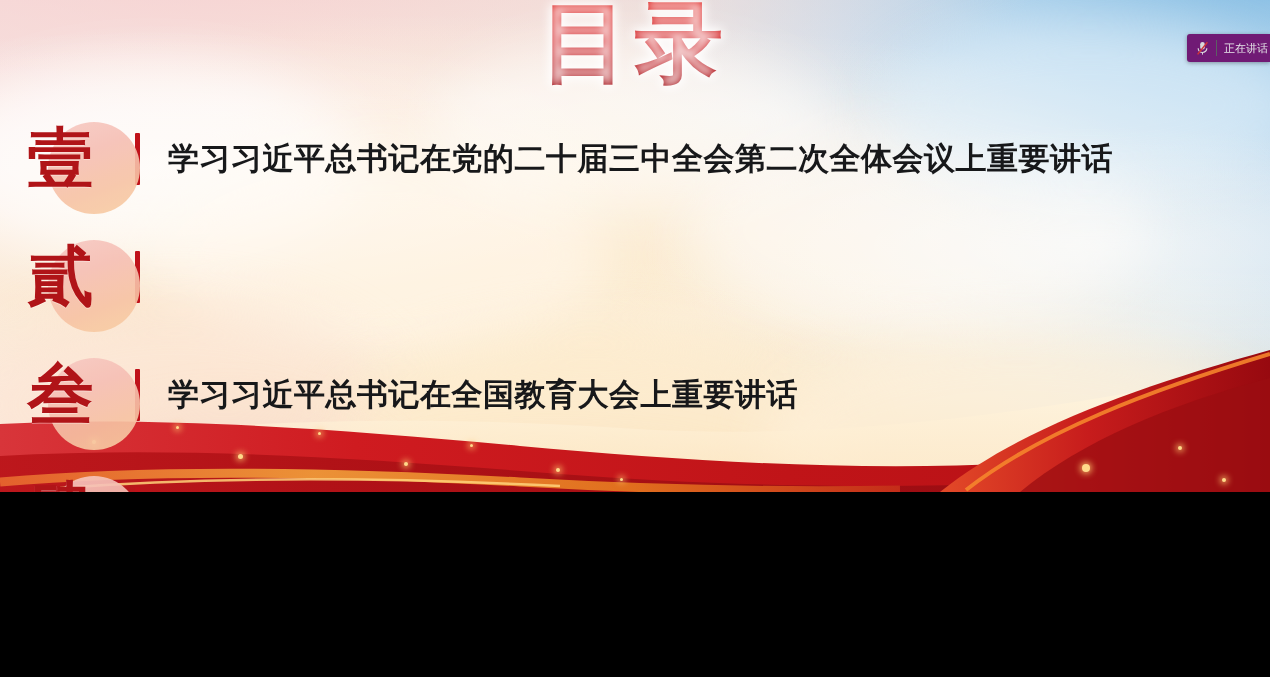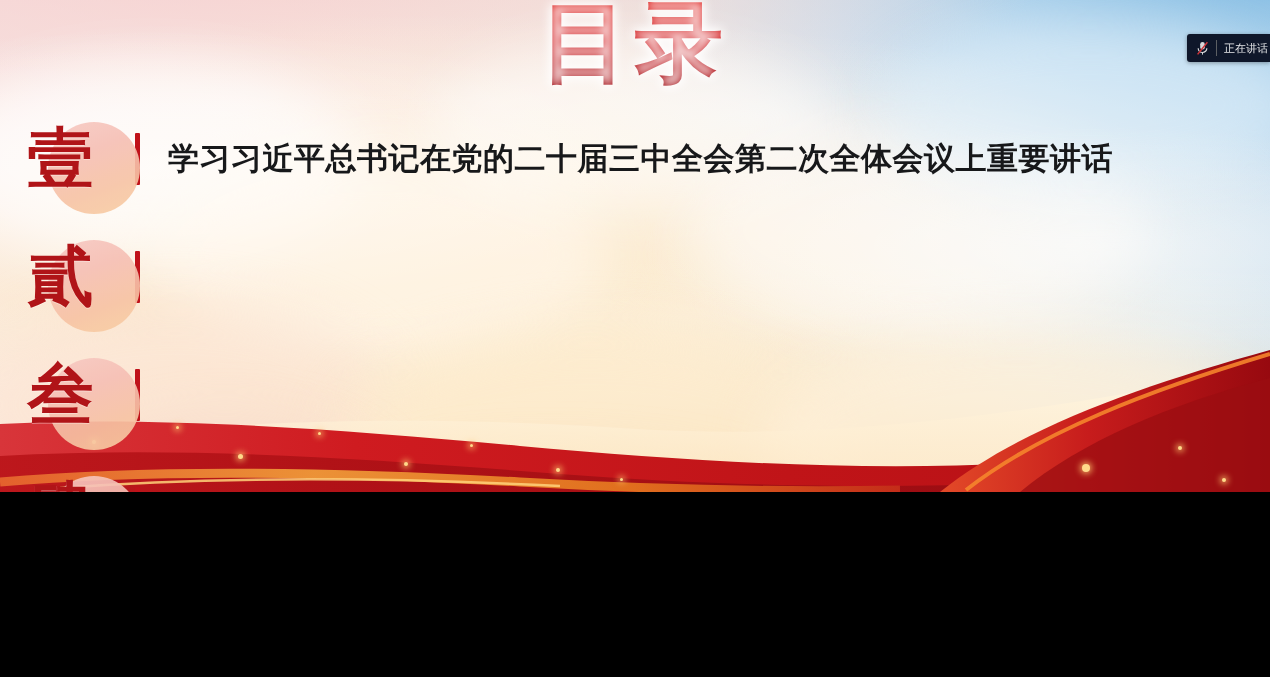--- a/index.html
+++ b/index.html
@@ -184,21 +184,21 @@
   
   .meet-overlay {
     position: absolute;
     right: 0;
     top: 34px;
     height: 28px;
     display: flex;
     align-items: center;
     gap: 7px;
     padding: 0 6px 0 9px;
-    background: #0f172a;
+    background: #701a75;
     color: #e9eaec;
     font-size: 11px;
     border-radius: 3px 0 0 3px;
     box-shadow: 0 1px 4px rgba(0,0,0,0.35);
     overflow: hidden;
     max-width: 68px;
   }
   .mic-muted {
     position: relative;
     width: 13px; height: 15px;
@@ -329,20 +329,21 @@
       </div>
       <div class="divider-bar"></div>
     </div>
 
     <div class="toc-row">
       <div class="num-wrap">
         <div class="num-circle"></div>
         <div class="num-glyph">叁</div>
       </div>
       <div class="divider-bar"></div>
+      <div class="row-text">学习习近平总书记在全国教育大会上重要讲话</div>
     </div>
 
     <div class="toc-row">
       <div class="num-wrap">
         <div class="num-circle"></div>
         <div class="num-glyph">肆</div>
       </div>
       <div class="divider-bar"></div>
     </div>
 

